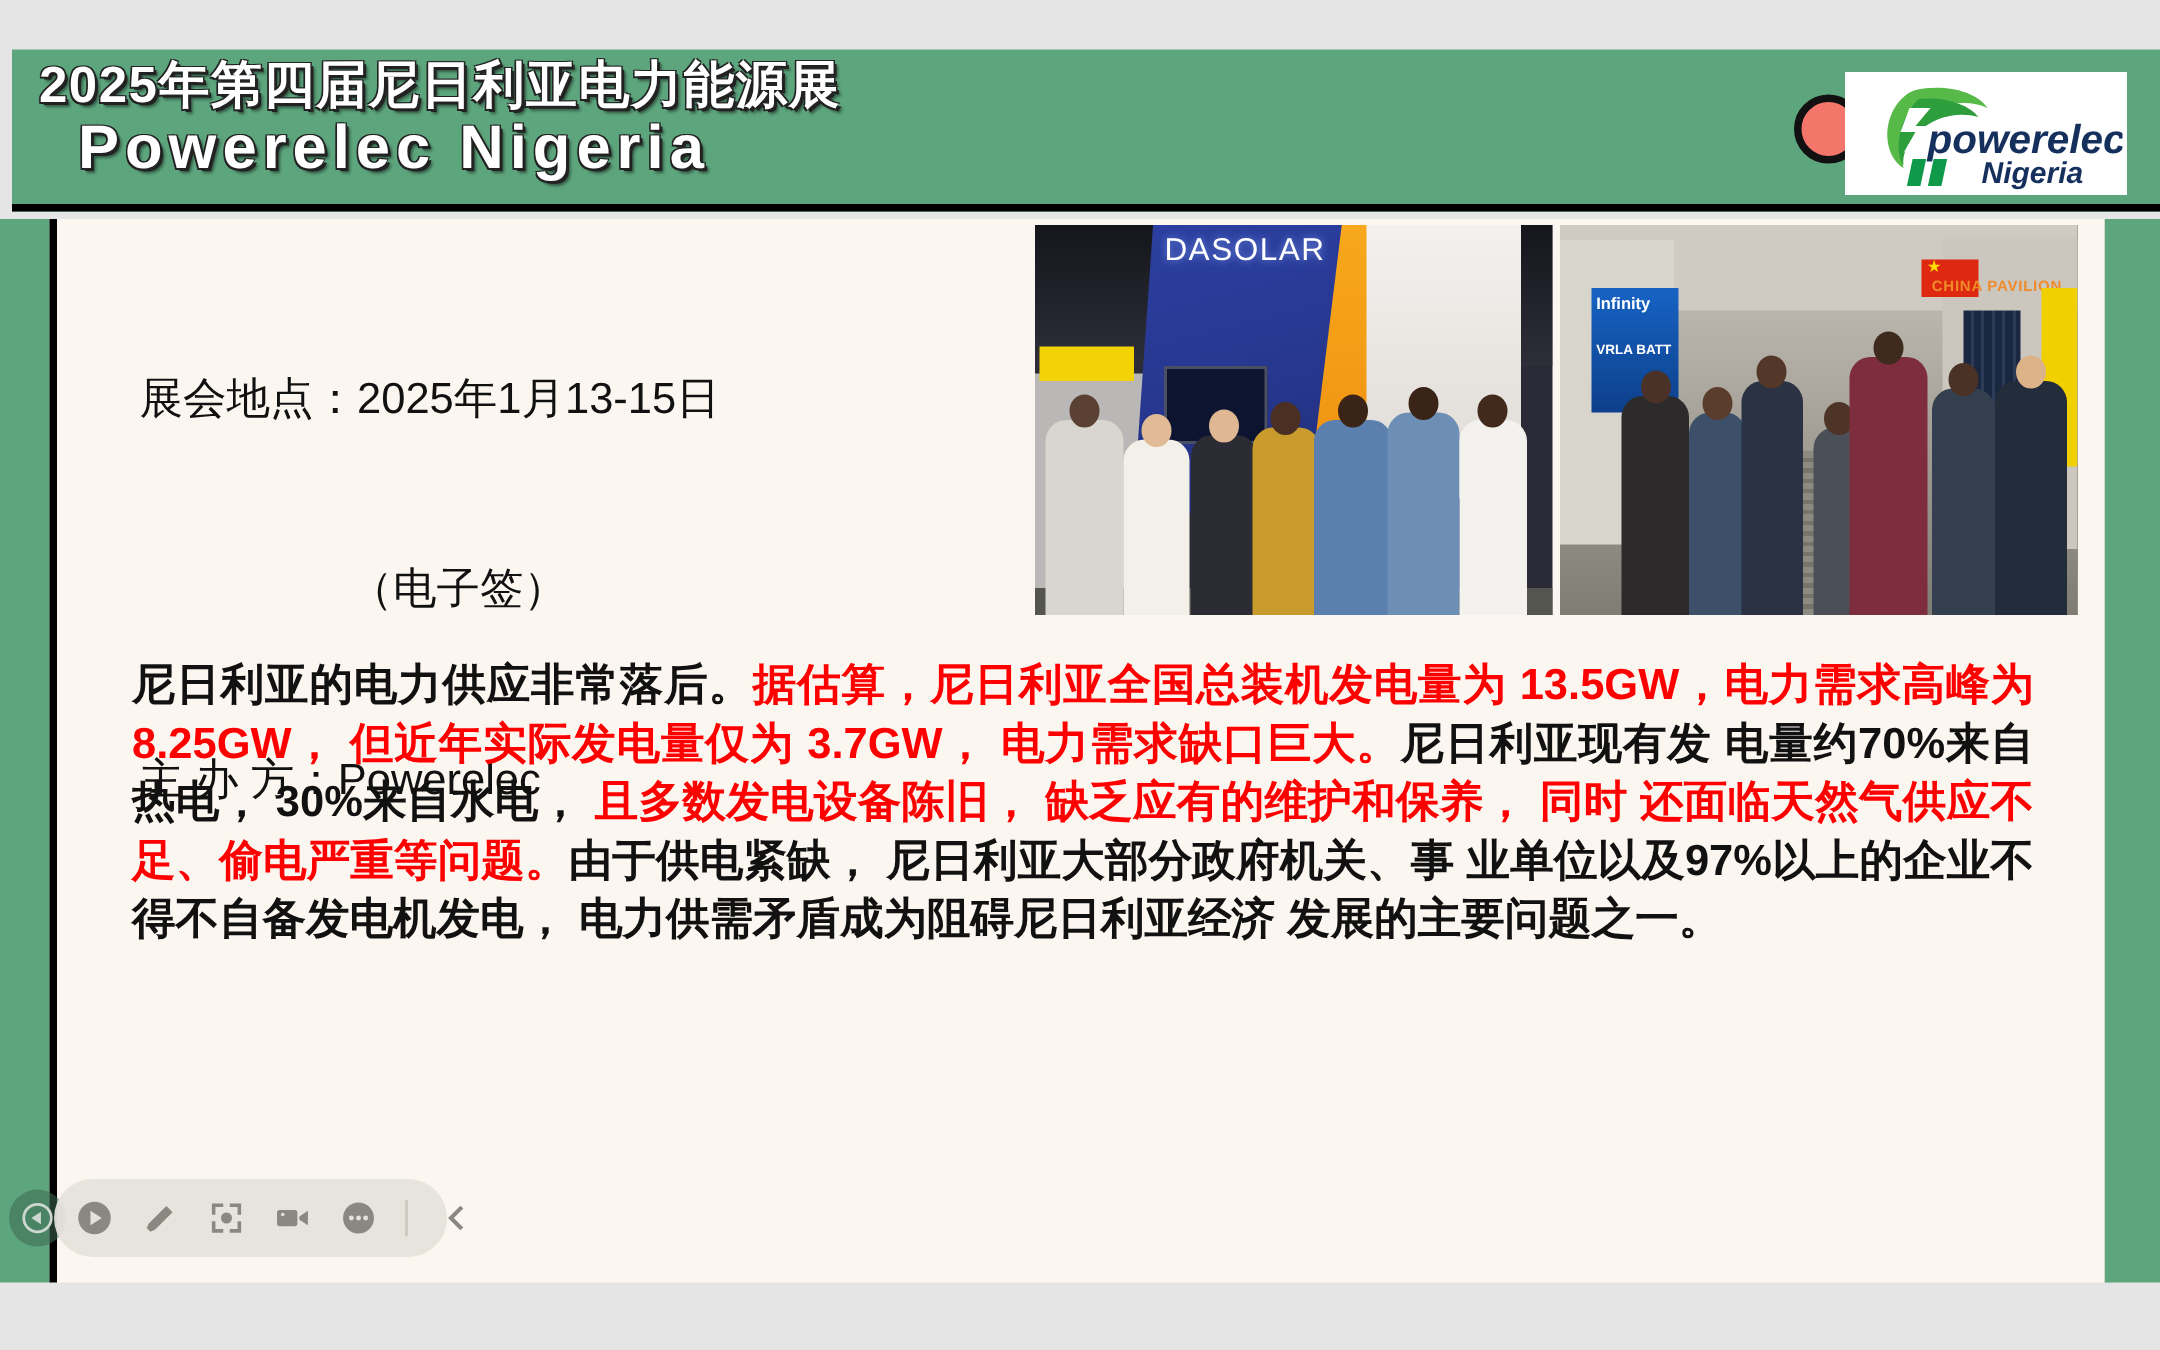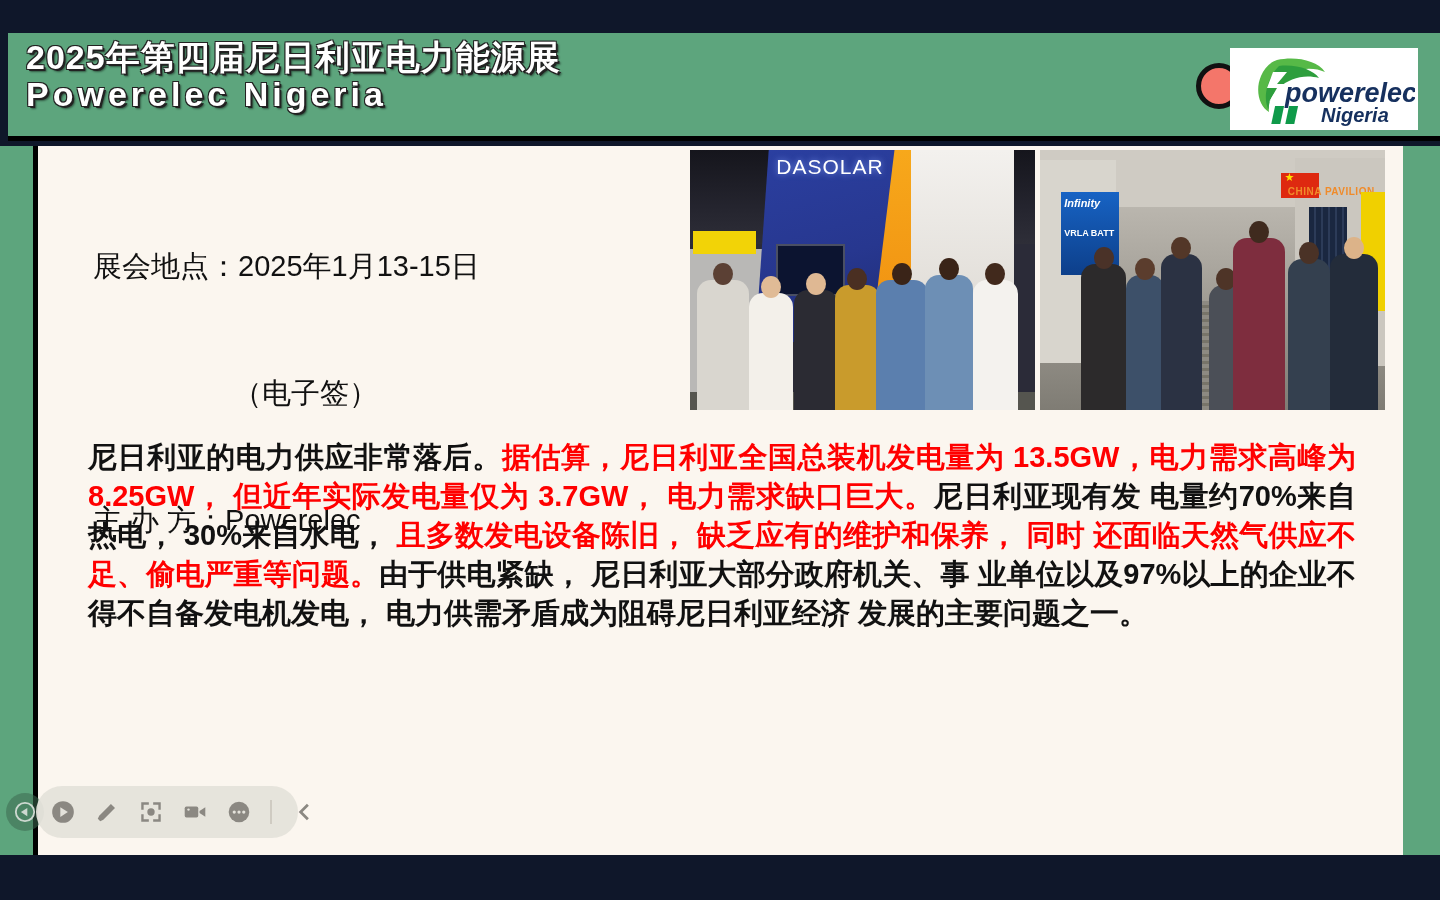--- a/index.html
+++ b/index.html
@@ -2,41 +2,41 @@
 <html><head>
 <meta charset="utf-8">
 <title>Powerelec Nigeria Slide</title>
 <style>
   * { margin:0; padding:0; box-sizing:border-box; }
   html,body{
     width:1440px; height:900px; overflow:hidden;
     background:#000;
     font-family:"Liberation Sans","DejaVu Sans",sans-serif;
   }
-  #stage{ position:relative; width:1440px; height:900px; background:#0f172a; }
+  #stage{ position:relative; width:1440px; height:900px; background:#e5e5e5; }
 
   
   .header-band{
     position:absolute; left:8px; top:33px; width:1432px; height:108px;
     background:#5da57d;
     border-bottom:5px solid #000;
   }
   .header-title{
     position:absolute; left:18px; top:6px;
     color:#ffffff;
     font-weight:bold;
     line-height:1.08;
     letter-spacing:1px;
     text-shadow:
        2px 2px 0 #222, -1px -1px 0 #222, 1px -1px 0 #222, -1px 1px 0 #222,
        3px 3px 2px rgba(0,0,0,.45);
     white-space:nowrap;
   }
   .header-title .line-cn{ font-size:34px; display:block; }
-  .header-title .line-en{ font-size:34px; display:block; letter-spacing:4px; }
+  .header-title .line-en{ font-size:41px; display:block; letter-spacing:4px;margin-left:26px; }
 
   
   .logo-circle{
     position:absolute; right:198px; top:63px;
     width:46px; height:46px; border-radius:50%;
     background:#f4766a; border:5px solid #111;
   }
   .logo-box{
     position:absolute; right:22px; top:48px;
     width:188px; height:82px; background:#ffffff;
@@ -99,21 +99,21 @@
   .fig{position:absolute;bottom:0;border-radius:14px 14px 0 0;}
   .fig .head{position:absolute;left:50%;transform:translateX(-50%);top:-17px;
      width:20px;height:22px;border-radius:50%;}
 
   
   .pb-bg{position:absolute;inset:0;background:linear-gradient(180deg,#c9c5bd 0%,#aaa69e 45%,#7f7c74 100%);}
   .pb-ceil{position:absolute;left:0;top:0;width:100%;height:22%;background:#cfcbc3;}
   .pb-wallL{position:absolute;left:0;top:4%;width:22%;height:78%;background:#d8d5cd;}
   .pb-banner{position:absolute;left:6%;top:16%;width:17%;height:32%;
      background:linear-gradient(180deg,#1763c4 0%,#0d3f8a 100%);}
-  .pb-bantxt{position:absolute;left:7%;top:18%;font-size:11px;color:#fff;font-style:italic;font-weight:bold;}
+  .pb-bantxt{position:absolute;left:7%;top:18%;font-size:11px;color:#fff;font-weight:bold;}
   .pb-bantxt2{position:absolute;left:7%;top:30%;font-size:9px;color:#fff;font-weight:bold;line-height:1.25;}
   .pb-wallR{position:absolute;right:0;top:3%;width:26%;height:80%;background:#cbc7bf;}
   .pb-flag{position:absolute;right:19%;top:9%;width:38px;height:25px;background:#de2910;}
   .pb-flag:after{content:"★";position:absolute;left:3px;top:-2px;color:#ffde00;font-size:11px;}
   .pb-pav{position:absolute;right:3%;top:14%;font-size:10px;color:#f08b2a;font-weight:bold;letter-spacing:.5px;}
   .pb-yellow{position:absolute;right:0;top:16%;width:7%;height:46%;background:#f0d000;}
   .pb-panel{position:absolute;right:11%;top:22%;width:11%;height:36%;
      background:repeating-linear-gradient(90deg,#1a2740 0 5px,#2c3b58 5px 7px);}
   .pb-floor{position:absolute;left:25%;bottom:0;width:38%;height:42%;
      background:repeating-linear-gradient(0deg,#8d8a82 0 4px,#777469 4px 7px);}

